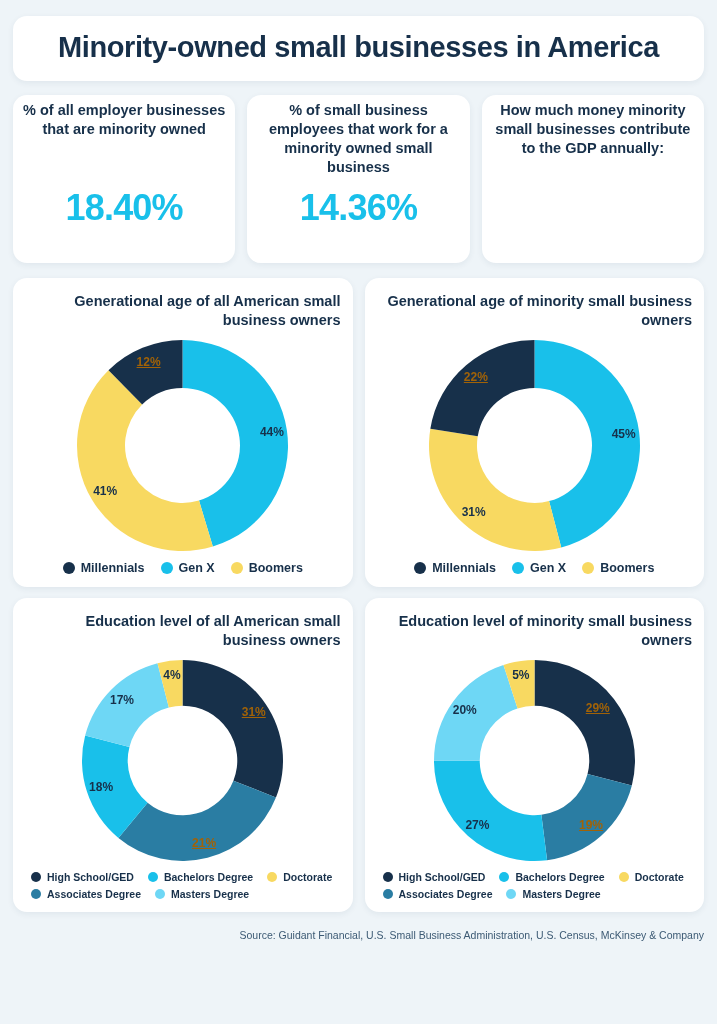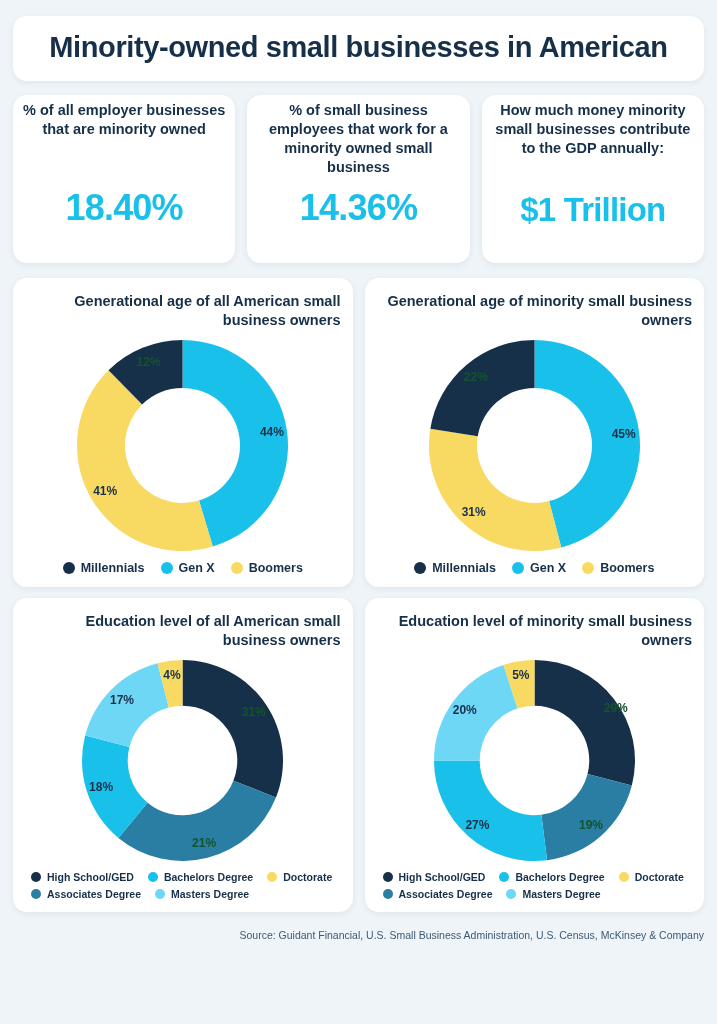--- a/index.html
+++ b/index.html
@@ -109,21 +109,21 @@
   .donut-wrap svg { display: block; overflow: visible; }
   .slice-label {
     position: absolute;
     font-size: 12px;
     font-weight: bold;
     color: #17304a;
     transform: translate(-50%, -50%);
     white-space: nowrap;
     pointer-events: none;
   }
-  .slice-label.on-dark { color: #14532d; }
+  .slice-label.on-dark { color: #a16207; text-decoration: underline; }
 
   
   .legend {
     display: flex;
     flex-wrap: wrap;
     justify-content: center;
     gap: 18px 16px;
     margin-top: 2px;
     width: 100%;
   }
@@ -159,35 +159,34 @@
     color: #3c5a74;
     padding: 6px 0 10px 0;
   }
 </style>
 </head>
 <body>
 
 <div class="page">
 
   <div class="title-card">
-    <h1>Minority-owned small businesses in American</h1>
+    <h1>Minority-owned small businesses in America</h1>
   </div>
 
   <div class="stats-row">
     <div class="stat-card">
       <div class="stat-label">% of all employer businesses that are minority owned</div>
       <div class="stat-value">18.40%</div>
     </div>
     <div class="stat-card">
       <div class="stat-label">% of small business employees that work for a minority owned small business</div>
       <div class="stat-value">14.36%</div>
     </div>
     <div class="stat-card">
       <div class="stat-label">How much money minority small businesses contribute to the GDP annually:</div>
-      <div class="stat-value small">$1 Trillion</div>
     </div>
   </div>
 
   <div class="charts-grid">
     <div class="chart-card">
       <div class="chart-title">Generational age of all American small business owners</div>
       <div class="donut-wrap">
           <svg width="215" height="215" viewBox="0 0 215 215">
             <path d="M 107.5 2 A 105.5 105.5 0 0 1 137.8183530453994 208.54972770183264 L 124.02350240974266 162.57210159749877 A 57.4975 57.4975 0 0 0 107.5 50.0025 Z" fill="#19c0ea"></path>
             <path d="M 137.8183530453994 208.54972770183264 A 105.5 105.5 0 0 1 33.50669930337965 32.29866057030951 L 67.1736511203419 66.51527001081868 A 57.4975 57.4975 0 0 0 124.02350240974266 162.57210159749877 Z" fill="#f8d961"></path>
@@ -284,21 +283,21 @@
     <div class="chart-card">
       <div class="chart-title">Education level of minority small business owners</div>
       <div class="donut-wrap edu">
           <svg width="205" height="205" viewBox="0 0 205 205">
             <path d="M 102.5 2 A 100.5 100.5 0 0 1 199.84260769342745 127.49333366006789 L 155.55172119291797 116.121366844737 A 54.7725 54.7725 0 0 0 102.5 47.7275 Z" fill="#17304a"></path>
             <path d="M 199.84260769342745 127.49333366006789 A 100.5 100.5 0 0 1 115.09598997321255 202.20752748210504 L 109.36481453540084 156.84060247774724 A 54.7725 54.7725 0 0 0 155.55172119291797 116.121366844737 Z" fill="#2a7da3"></path>
             <path d="M 115.09598997321255 202.20752748210504 A 100.5 100.5 0 0 1 2 102.50000000000001 L 47.7275 102.5 A 54.7725 54.7725 0 0 0 109.36481453540084 156.84060247774724 Z" fill="#19c0ea"></path>
             <path d="M 2 102.50000000000001 A 100.5 100.5 0 0 1 71.44379206531777 6.918820112337073 L 85.57436667559818 50.4082569612237 A 54.7725 54.7725 0 0 0 47.7275 102.5 Z" fill="#6ed7f5"></path>
             <path d="M 71.44379206531777 6.918820112337073 A 100.5 100.5 0 0 1 102.49999999999999 2 L 102.49999999999999 47.7275 A 54.7725 54.7725 0 0 0 85.57436667559818 50.4082569612237 Z" fill="#f8d961"></path>
           </svg>
-          <div class="slice-label on-dark" style="left: 184px; top: 49.8714px;">29%</div>
+          <div class="slice-label on-dark" style="left: 166px; top: 49.8714px;">29%</div>
           <div class="slice-label on-dark" style="left: 159.285px; top: 166.91px;">19%</div>
           <div class="slice-label" style="left: 45.715px; top: 166.91px;">27%</div>
           <div class="slice-label" style="left: 33.032px; top: 52.0285px;">20%</div>
           <div class="slice-label" style="left: 89.0674px; top: 17.69px;">5%</div>
         </div>
       <div class="legend edu">
           <div class="legend-item">
             <span class="legend-dot" style="background: rgb(23, 48, 74);"></span>
             <span class="legend-text">High School/GED</span>
           </div>

